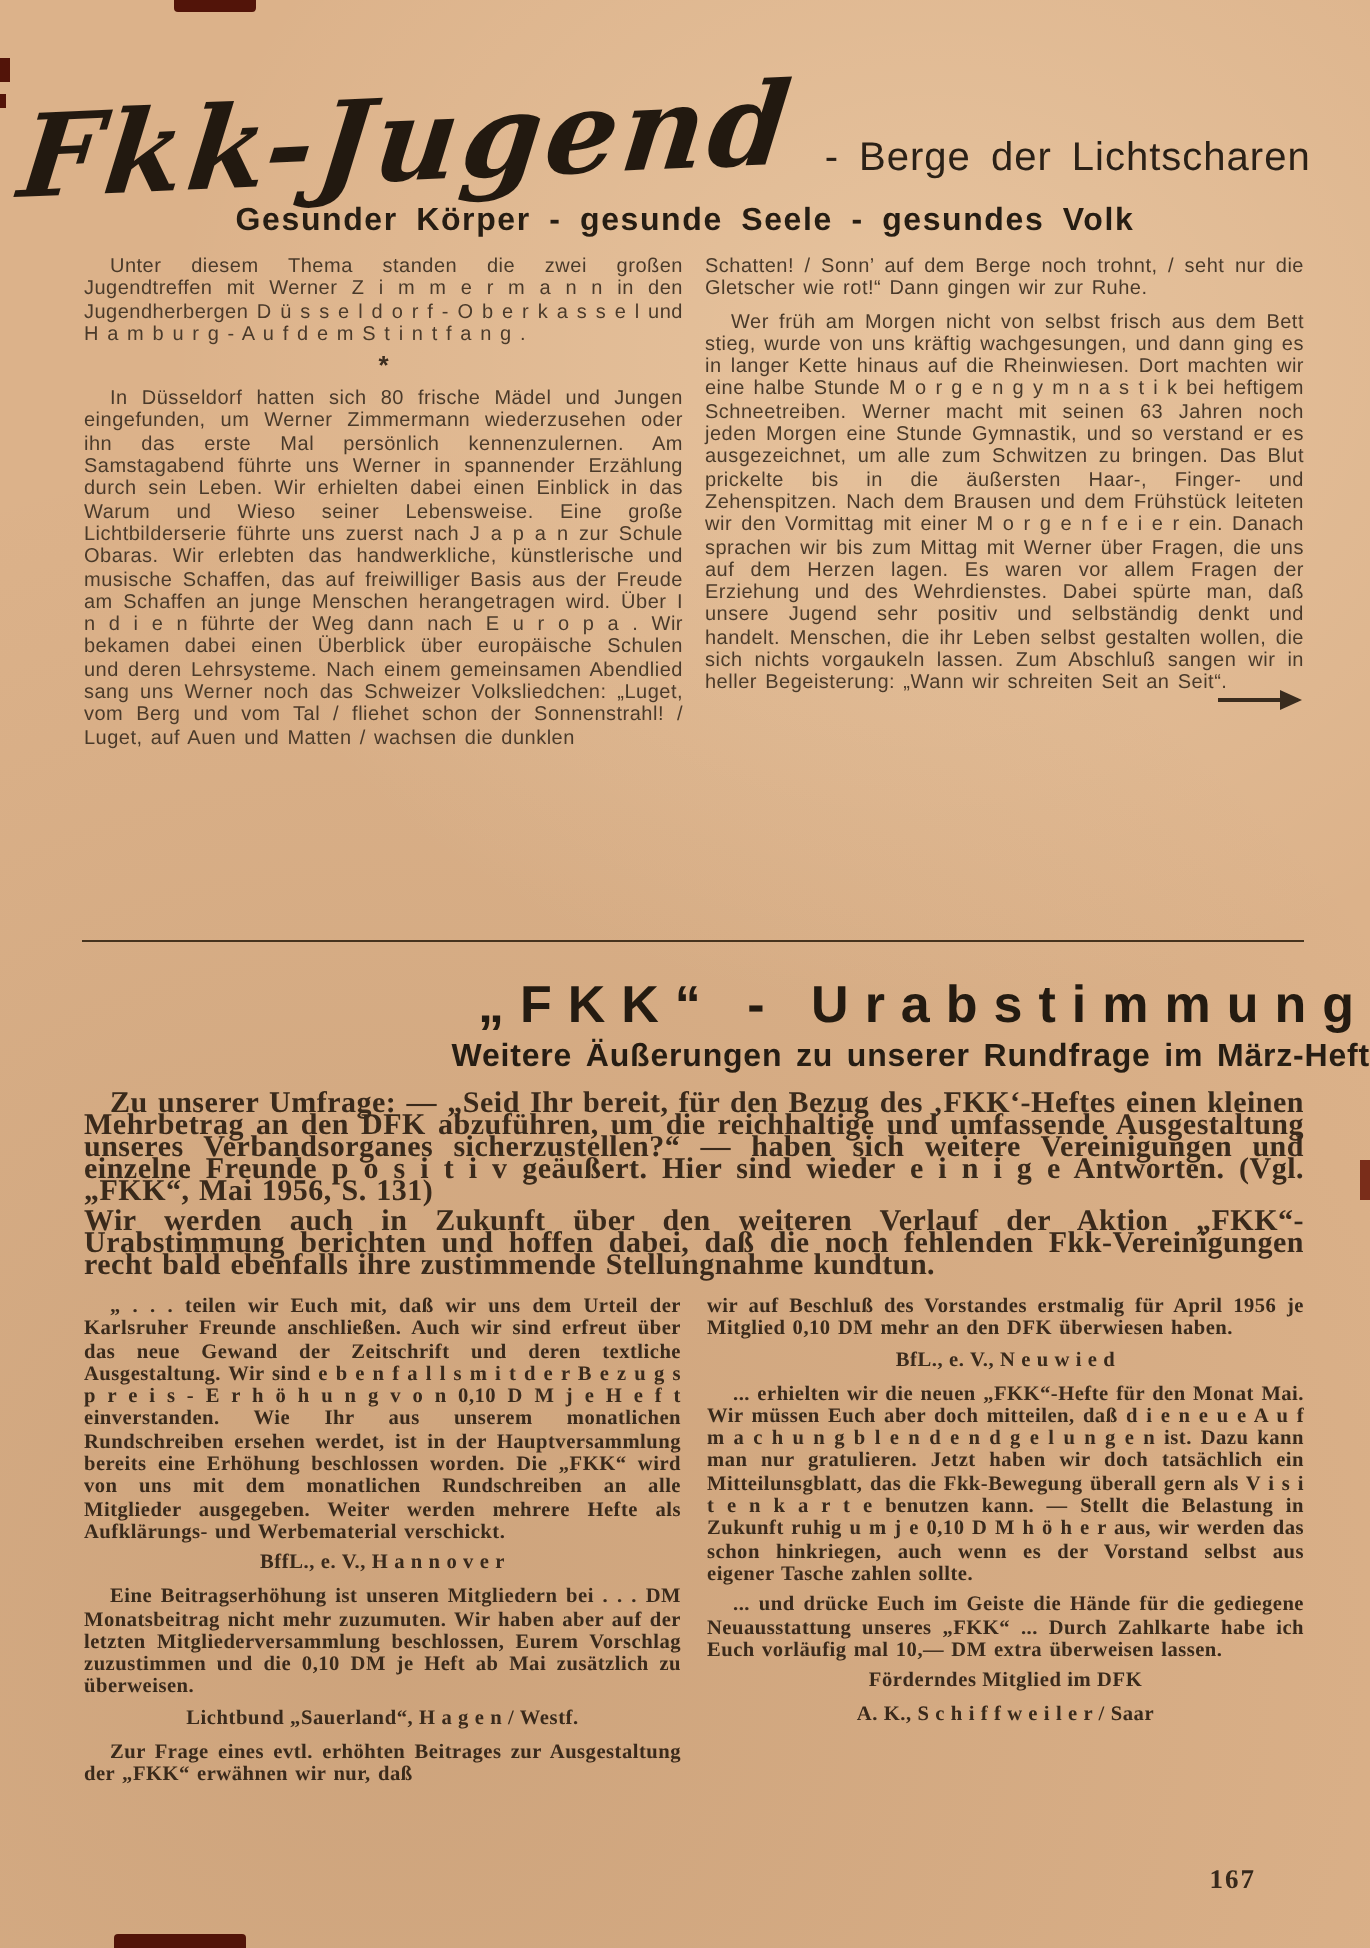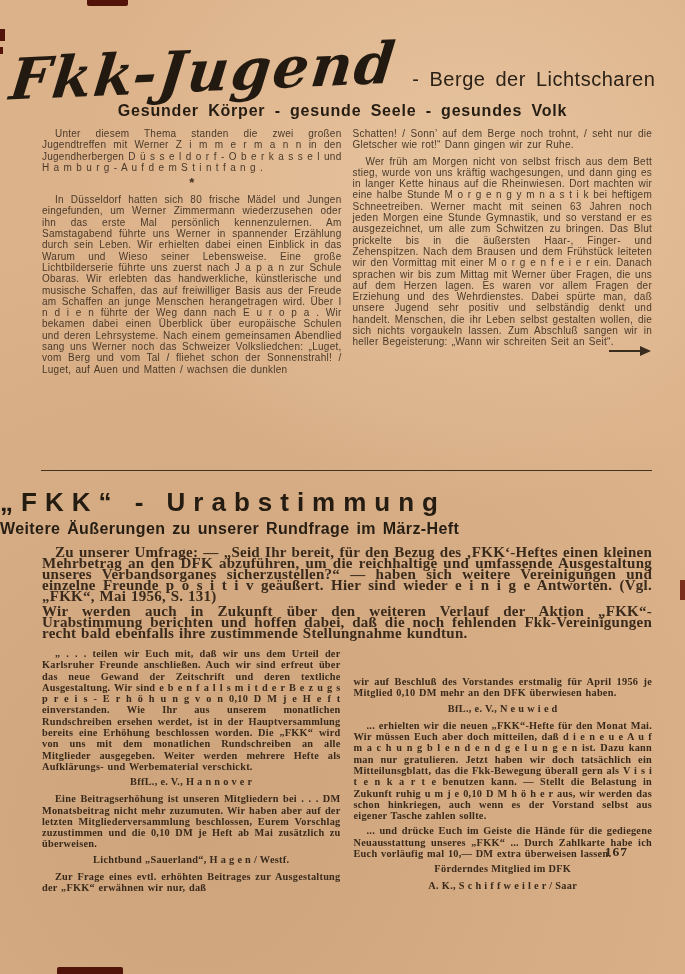--- a/index.html
+++ b/index.html
@@ -38,34 +38,34 @@
   .indent { text-indent:13px; }
   .star { text-align:center; font-size:13px; font-weight:700; color:#3c2d1f; line-height:10px; margin:3px 0 6px; }
   .arrow-row { text-align:right; margin-top:-11px; padding-right:3px; height:12px; }
   .arrow-icon { position:relative; display:inline-block; width:40px; height:2px; background:#3a2c1e; vertical-align:middle; }
   .arrow-icon::after { content:""; position:absolute; right:-2px; top:-4px;
     border-left:11px solid #3a2c1e; border-top:5px solid transparent; border-bottom:5px solid transparent; }
 
   .section-divider { border:none; border-top:1.6px solid #46331e; margin:10px 33px 0 41px; }
 
   
-  .a2-title { margin:16px 0 0; text-align:left; font-size:26px; font-weight:700; color:#241b11;
+  .a2-title { margin:16px 0 0; text-align:right; font-size:26px; font-weight:700; color:#241b11;
               letter-spacing:8px; line-height:30px; }
-  .a2-subtitle { margin:3px 0 0; text-align:left; font-size:16px; font-weight:700; color:#261d13;
+  .a2-subtitle { margin:3px 0 0; text-align:right; font-size:16px; font-weight:700; color:#261d13;
                  letter-spacing:0.4px; word-spacing:2px; }
   .serif { font-family:"Liberation Serif", serif; font-weight:700; color:#3a2a1b; }
   .intro { margin:4px 33px 0 42px; font-size:15px; line-height:11px; letter-spacing:0.25px;
            word-spacing:0.8px; text-align:justify; }
   .intro.first { margin-top:9px; }
-  .a2-cols { display:flex; gap:13px; margin:9px 33px 0 42px;align-items:flex-end; }
+  .a2-cols { display:flex; gap:13px; margin:9px 33px 0 42px; }
   .a2 { margin:0 0 4px; font-size:10.3px; line-height:11.3px; letter-spacing:0.25px; word-spacing:0.8px;
         text-align:justify; }
   .attribution { margin:2px 0 6px; font-size:10.3px; text-align:center; letter-spacing:0.3px; }
 
-  .page-number { position:absolute; top:844px; right:57px; font-family:"Liberation Serif", serif;
+  .page-number { position:absolute; top:932px; right:57px; font-family:"Liberation Serif", serif;
                  font-weight:700; font-size:13.5px; letter-spacing:1px; color:#38291b; }
 </style>
 </head>
 <body>
 
 <div class="page">
 
   <div class="edge-mark em-top"></div>
   <div class="edge-mark em-left1"></div>
   <div class="edge-mark em-left2"></div>

